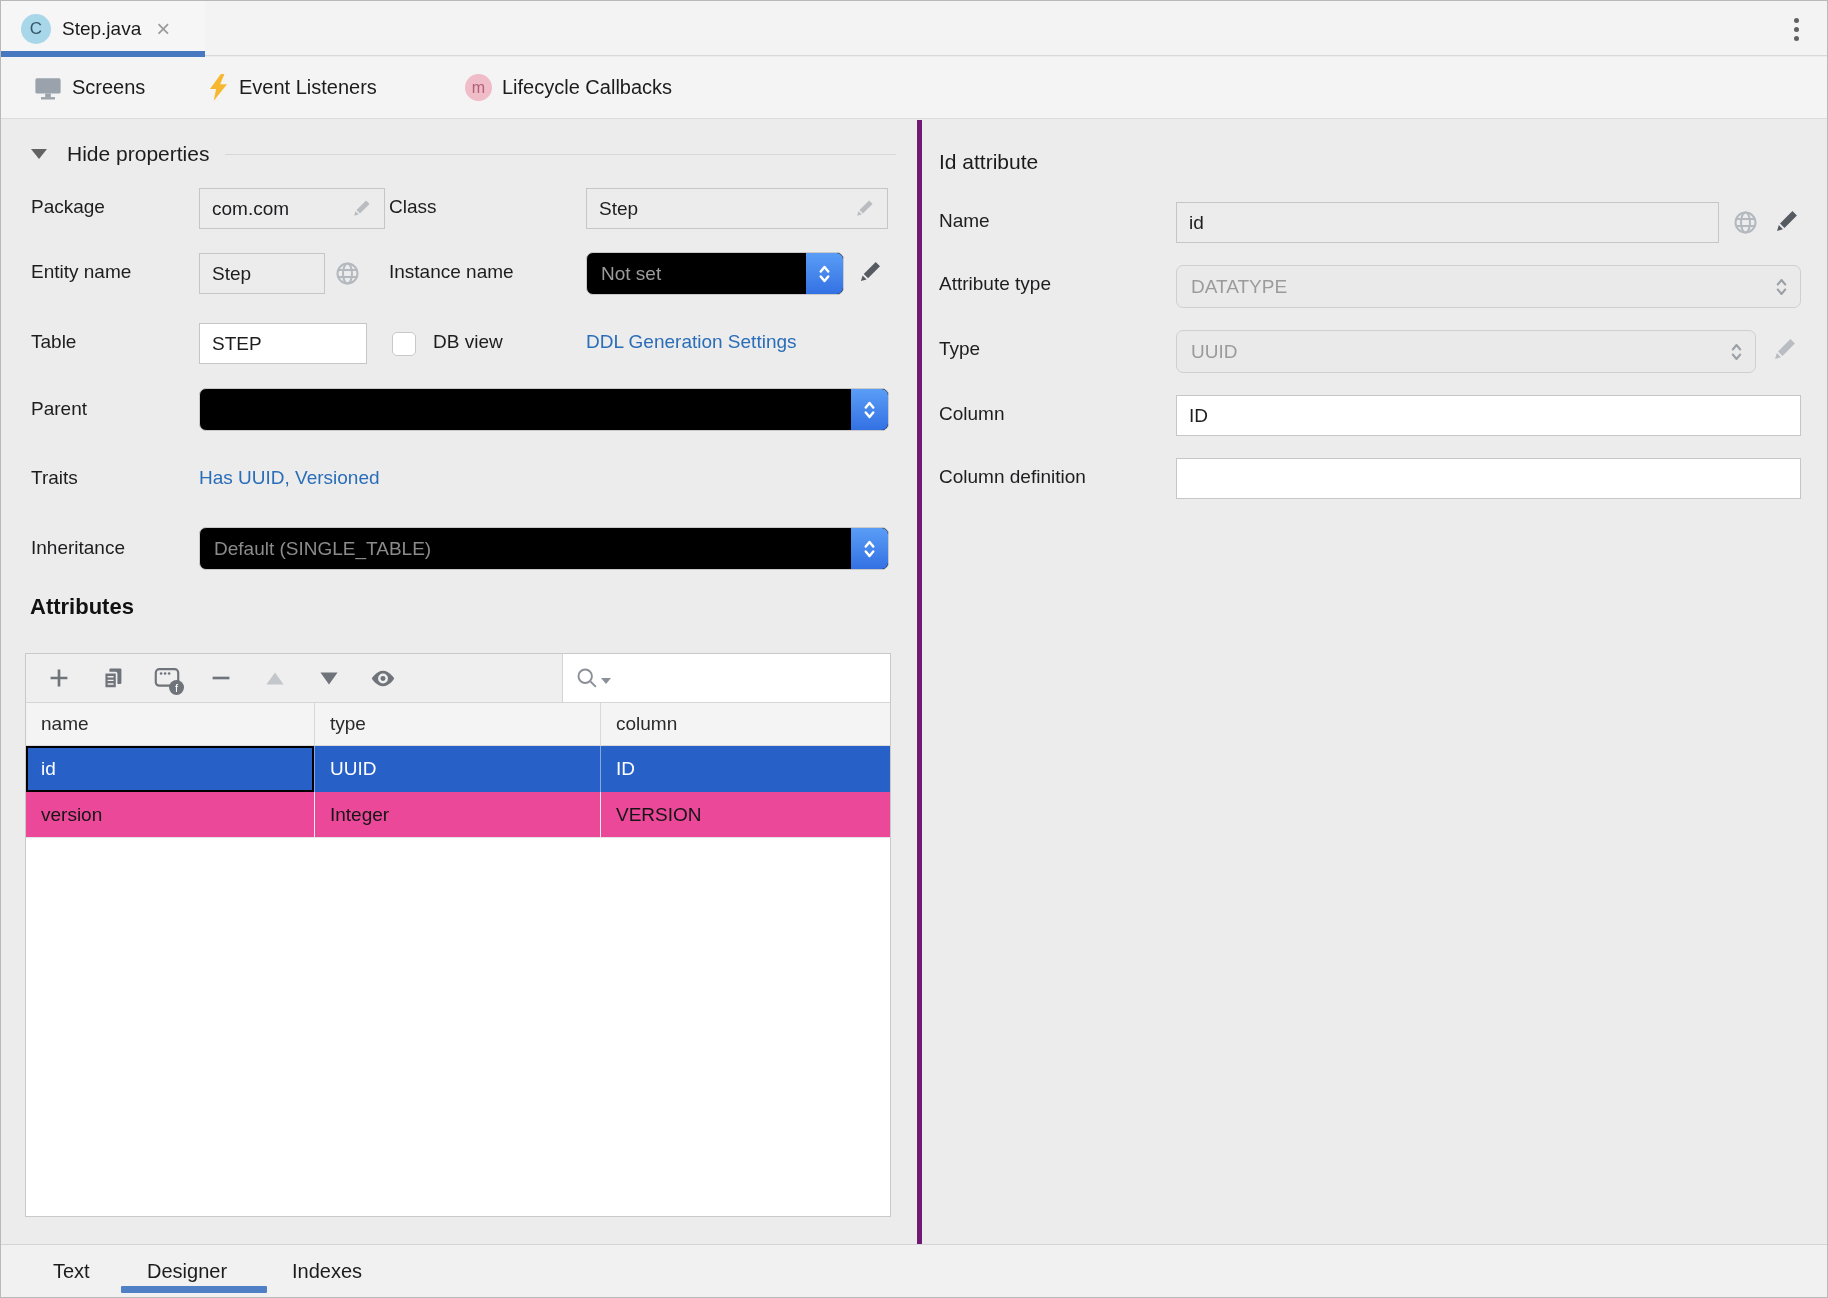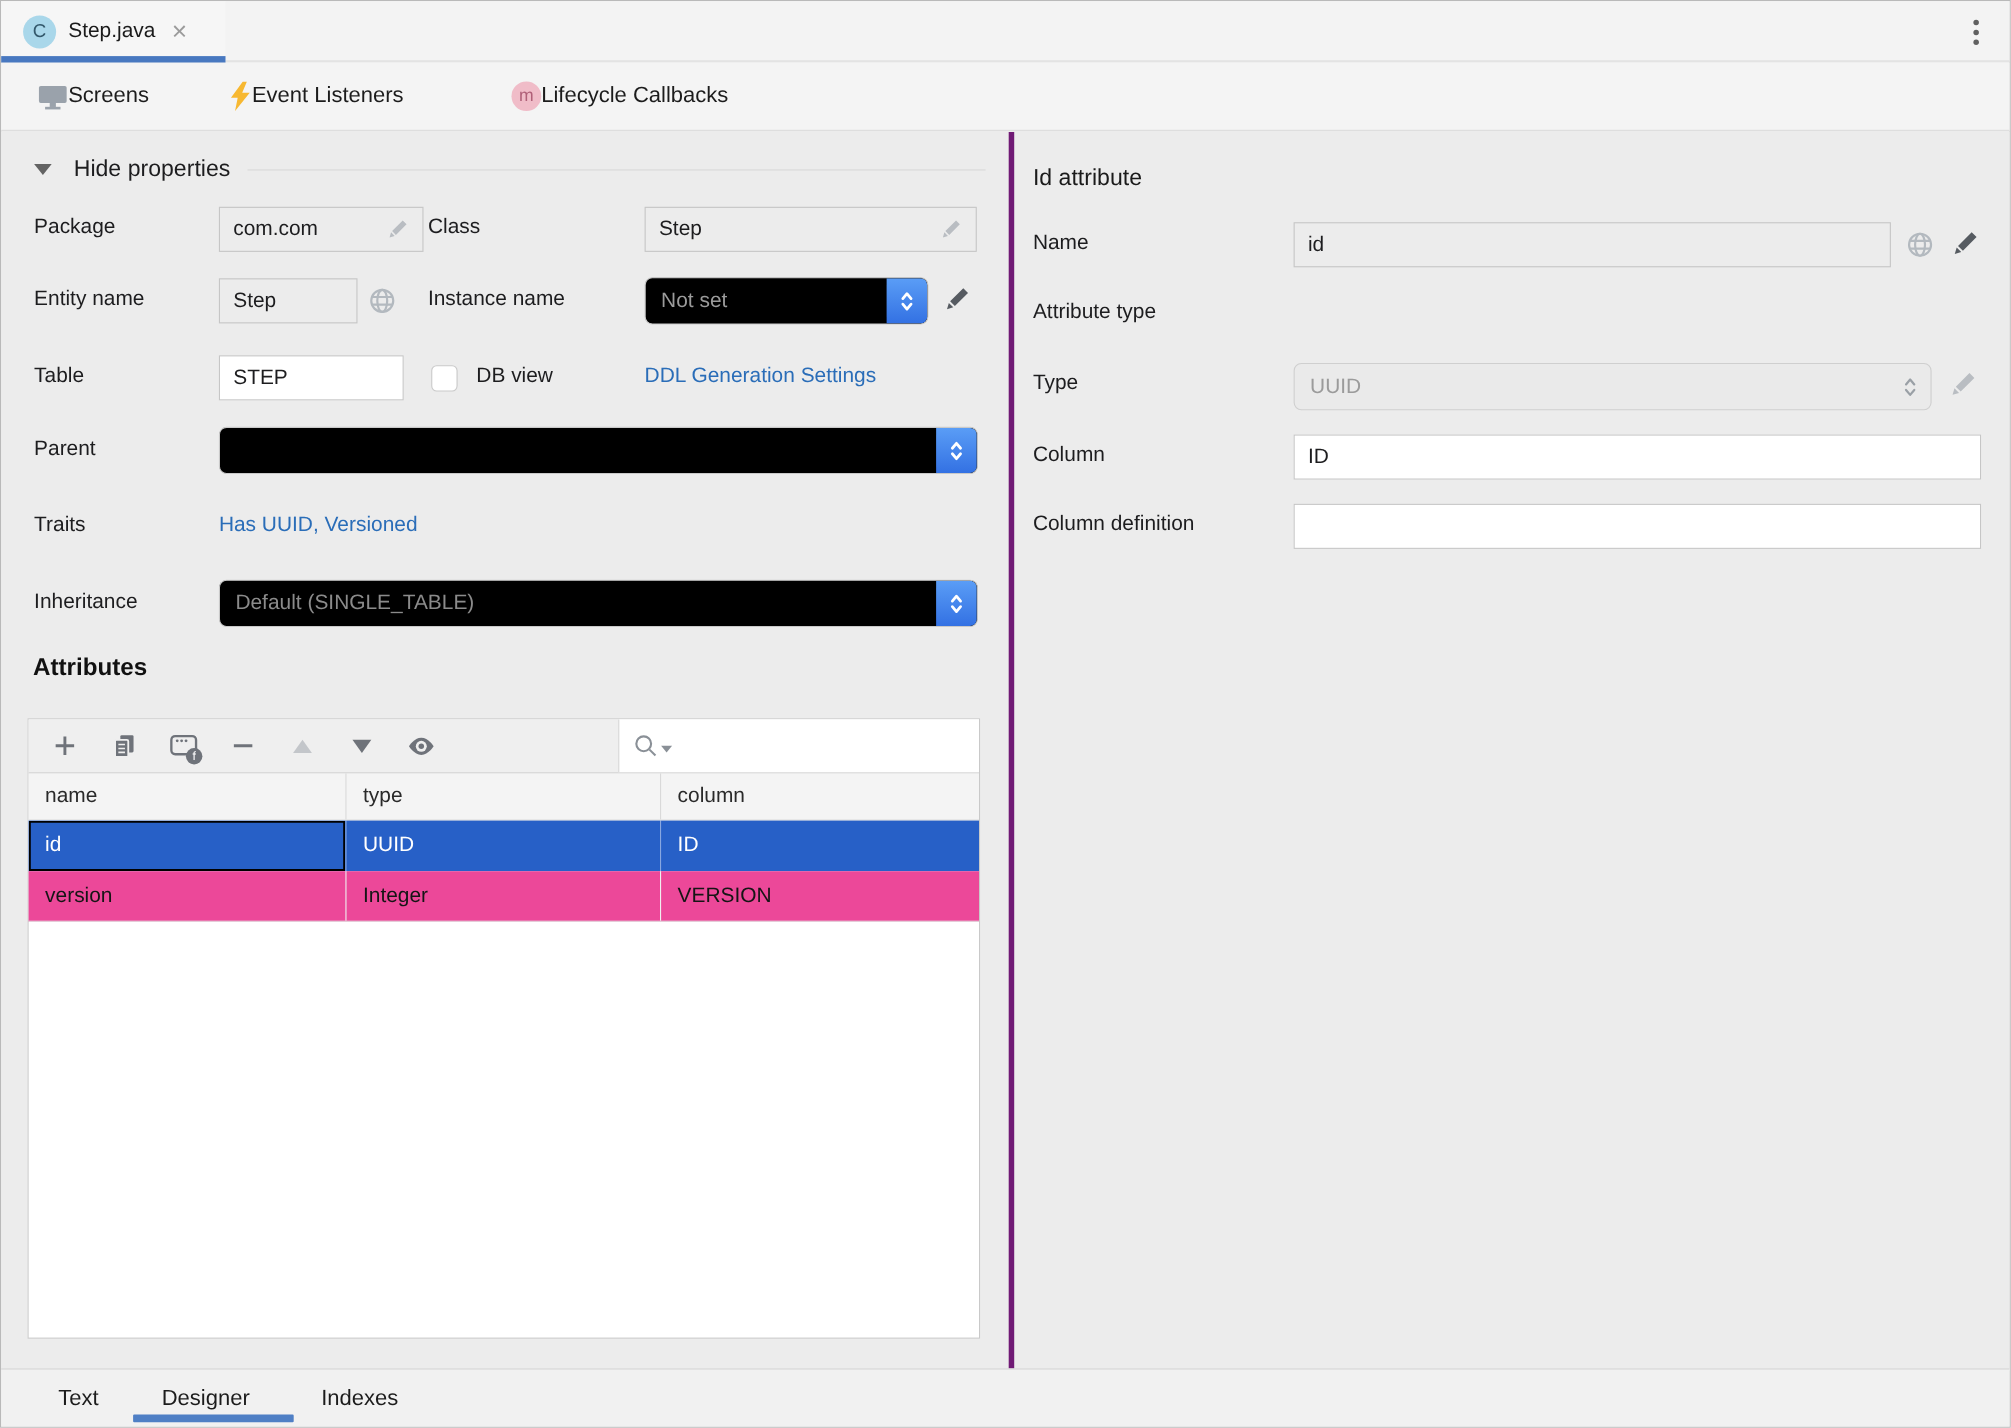--- a/index.html
+++ b/index.html
@@ -20,21 +20,21 @@
   .class-badge { width:30px; height:30px; border-radius:50%; background:#a9d7ea;
     color:#33586b; font-size:17px; display:flex; align-items:center; justify-content:center; flex:0 0 auto; }
   .tab-title { font-size:19px; color:#1b1b1b; }
   .tab-close { color:#9b9b9b; font-size:24px; line-height:1; margin-left:4px; cursor:default; }
   .kebab { position:absolute; right:18px; top:14px; width:26px; height:28px;
     display:flex; flex-direction:column; align-items:center; justify-content:center; gap:4px; }
   .kebab span { width:5px; height:5px; border-radius:50%; background:#606060; }
   
   .main-toolbar { position:absolute; left:0; top:56px; width:100%; height:62px;
     background:#f4f4f4; border-bottom:1px solid #dcdcdc; }
-  .tb-item { position:absolute; top:0; height:61px; display:flex; align-items:center; 
+  .tb-item { position:absolute; top:0; height:61px; display:flex; align-items:center; gap:10px;
     font-size:20px; color:#1c1c1c; cursor:default; }
   .m-badge { width:27px; height:27px; border-radius:50%; background:#f0bcc8; color:#b06078;
     font-size:16px; display:flex; align-items:center; justify-content:center; }
   
   .content { position:absolute; left:0; top:119px; width:100%; height:1126px; background:#ececec; }
   .left-pane  { position:absolute; left:0; top:0; width:921px; height:100%; border-right:5px solid #701a75; }
   .right-pane { position:absolute; left:921px; top:0; width:907px; height:100%; }
   .row { position:absolute; display:flex; align-items:center; }
   
   .gfield { background:#ececec; border:1px solid #c6c6c6; display:flex; align-items:center;
@@ -314,20 +314,28 @@
           <path d="M2.4 7.2h15.2M2.4 12.8h15.2"></path>
         </svg>
       </span>
       <span class="pencil" style="position:absolute; left:851px; top:88px;">
         <svg width="27" height="27" viewBox="0 0 20 20">
             <path d="M3 17l1.3-4.4 3.1 3.1L3 17zm2.2-5.5 9.2-9.2 3.3 3.3-9.2 9.2-3.3-3.3z" fill="currentColor"></path>
           </svg>
       </span>
 
       <div class="row" style="left:17px; top:153px;">Attribute type</div>
+      <div class="combo disabled" style="position:absolute; left:254px; top:145px; width:625px;">
+        <span class="val">DATATYPE</span>
+        <span class="stepper disabled">
+          <svg width="13" height="20" viewBox="0 0 10 16" fill="none" stroke="#9aa0a6" stroke-width="1.6" stroke-linecap="round" stroke-linejoin="round">
+              <path d="M2 6l3-3.6L8 6M2 10l3 3.6L8 10"></path>
+            </svg>
+        </span>
+      </div>
 
       <div class="row" style="left:17px; top:218px;">Type</div>
       <div class="combo disabled" style="position:absolute; left:254px; top:210px; width:580px;">
         <span class="val">UUID</span>
         <span class="stepper disabled">
           <svg width="13" height="20" viewBox="0 0 10 16" fill="none" stroke="#9aa0a6" stroke-width="1.6" stroke-linecap="round" stroke-linejoin="round">
               <path d="M2 6l3-3.6L8 6M2 10l3 3.6L8 10"></path>
             </svg>
         </span>
       </div>

